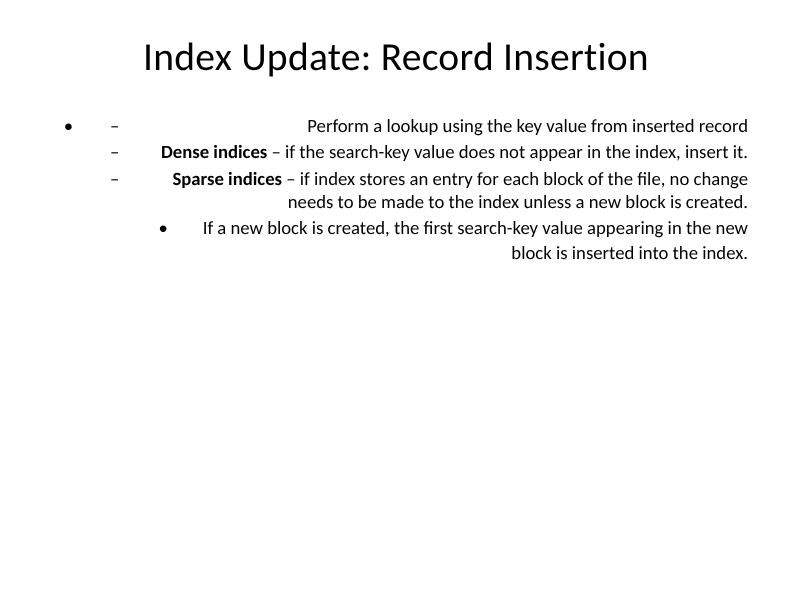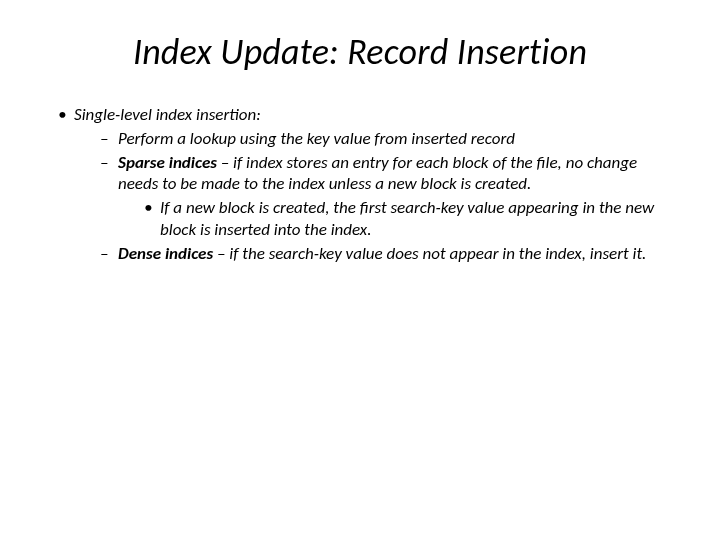--- a/index.html
+++ b/index.html
@@ -10,21 +10,20 @@
     background: #ffffff;
     font-family: Calibri, "Segoe UI", Arial, sans-serif;
     color: #000;
     overflow: hidden;
   }
   .slide {
     width: 720px;
     height: 540px;
     box-sizing: border-box;
     padding: 20px 40px 40px 40px;
-    font-style: italic;
   }
   .title {
     font-size: 36px;
     font-weight: 400;
     text-align: center;
     margin: 10px 0 30px 0;
     letter-spacing: 0.2px;
   }
   ul.lvl1 {
     list-style: none;
@@ -41,20 +40,21 @@
   ul.lvl1 > li::before {
     content: "•";
     position: absolute;
     left: 0;
     top: 0;
   }
   ul.lvl2 {
     list-style: none;
     padding-left: 26px;
     margin: 2px 0 2px 0;
+    text-align: right;
   }
   ul.lvl2 > li {
     position: relative;
     padding-left: 18px;
     margin-bottom: 2px;
   }
   ul.lvl2 > li::before {
     content: "–";
     position: absolute;
     left: 0;
@@ -79,32 +79,31 @@
   .b { font-weight: 700; }
 </style>
 </head>
 <body>
 
 <div class="slide">
   <div class="title">Index Update: Record Insertion</div>
 
   <ul class="lvl1">
     <li>
-      <span>Single-level index insertion:</span>
       <ul class="lvl2">
         <li>
           <span>Perform a lookup using the key value from inserted record</span>
+        </li>
+        <li>
+          <span class="b">Dense indices</span><span> – if the search-key value does not appear in the index, insert it.</span>
         </li>
         <li>
           <span class="b">Sparse indices</span><span> – if index stores an entry for each block of the file, no change needs to be made to the index unless a new block is created.</span>
           <ul class="lvl3">
             <li>
               <span>If a new block is created, the first search-key value appearing in the new block is inserted into the index.</span>
             </li>
           </ul>
         </li>
-        <li>
-          <span class="b">Dense indices</span><span> – if the search-key value does not appear in the index, insert it.</span>
-        </li>
       </ul>
     </li>
   </ul>
 </div>
 
 </body></html>

